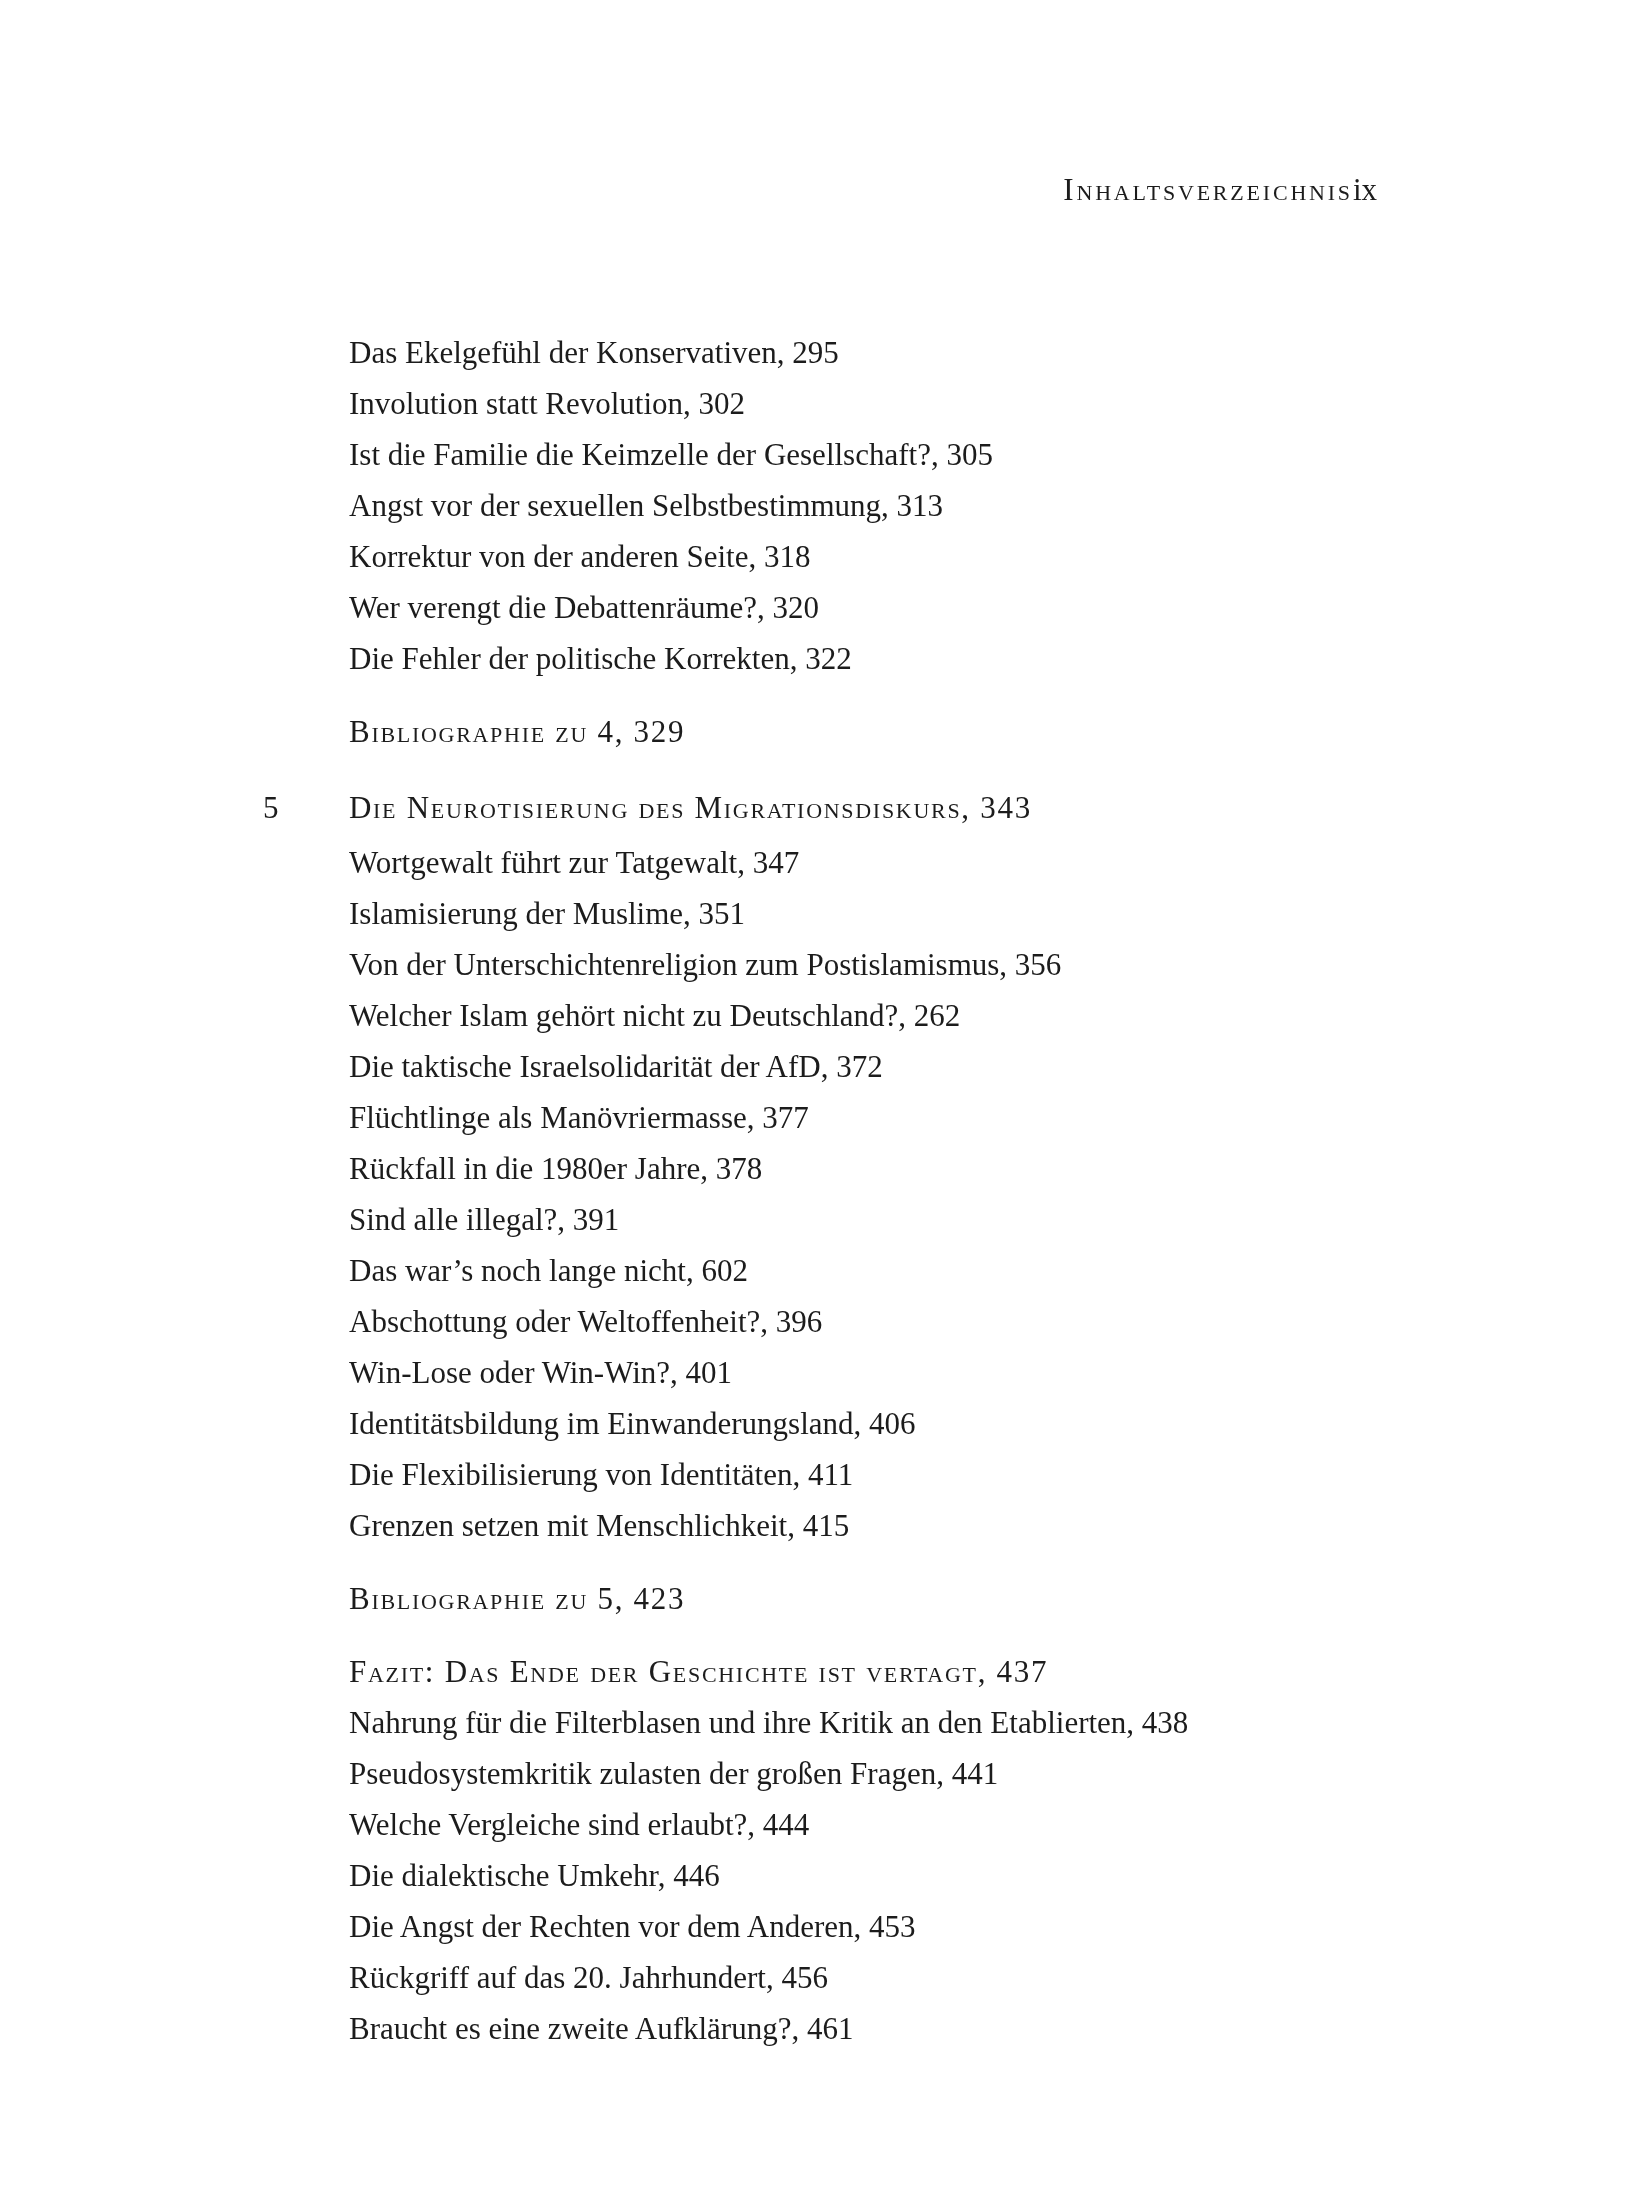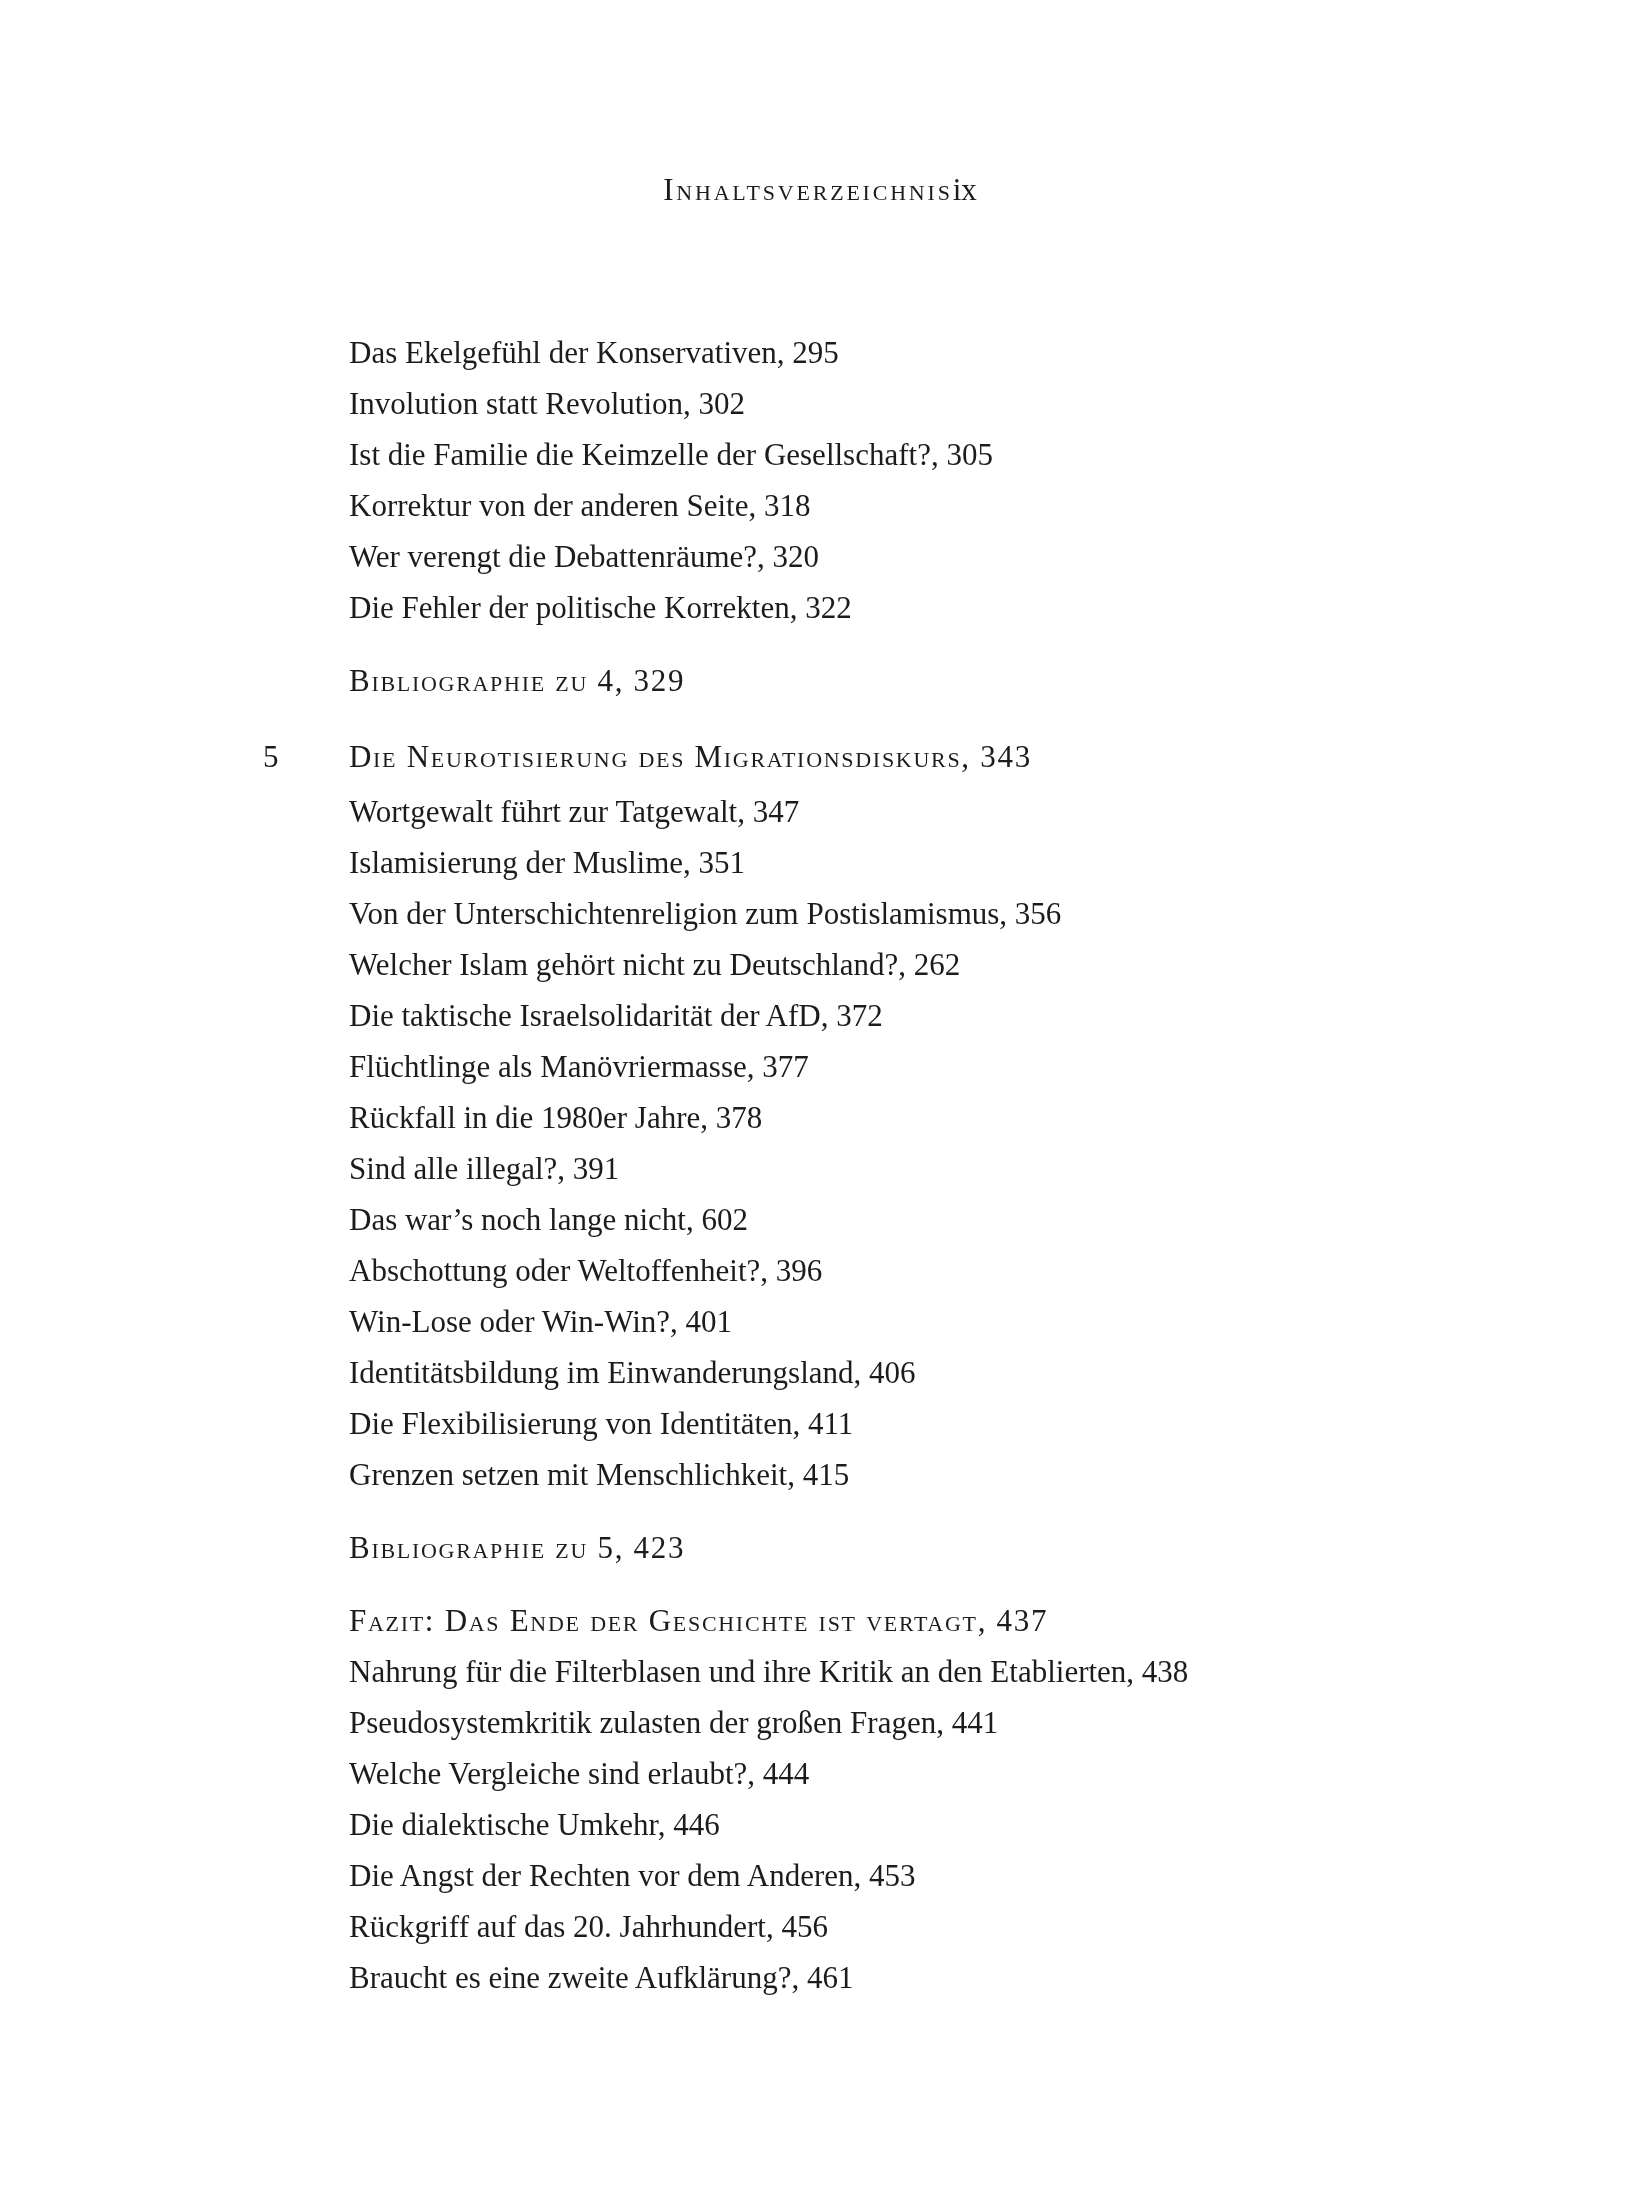--- a/index.html
+++ b/index.html
@@ -16,21 +16,21 @@
     overflow: hidden;
   }
   .page {
     position: absolute;
     left: 263px;
     top: 170px;
     width: 1114px;
   }
   .header {
     display: flex;
-    justify-content: center;
+    justify-content: flex-end;
     align-items: baseline;
     font-size: 31px;
     line-height: 40px;
   }
   .header-title {
     font-variant: small-caps;
     letter-spacing: 0.09em;
   }
   .header-pagenum {
     font-variant: normal;
@@ -75,20 +75,21 @@
 
 <div class="page">
   <div class="header">
     <span class="header-title">Inhaltsverzeichnis</span>
     <span class="header-pagenum">ix</span>
   </div>
   <div class="toc" id="toc">
       <div class="row entry"><span class="txt">Das Ekelgefühl der Konservativen, 295</span></div>
       <div class="row entry"><span class="txt">Involution statt Revolution, 302</span></div>
       <div class="row entry"><span class="txt">Ist die Familie die Keimzelle der Gesellschaft?, 305</span></div>
+      <div class="row entry"><span class="txt">Angst vor der sexuellen Selbstbestimmung, 313</span></div>
       <div class="row entry"><span class="txt">Korrektur von der anderen Seite, 318</span></div>
       <div class="row entry"><span class="txt">Wer verengt die Debattenräume?, 320</span></div>
       <div class="row entry"><span class="txt">Die Fehler der politische Korrekten, 322</span></div>
       <div class="row subheading"><span class="txt">Bibliographie zu 4, 329</span></div>
       <div class="row chapter"><span class="chapnum">5</span><span class="txt">Die Neurotisierung des Migrationsdiskurs, 343</span></div>
       <div class="row entry"><span class="txt">Wortgewalt führt zur Tatgewalt, 347</span></div>
       <div class="row entry"><span class="txt">Islamisierung der Muslime, 351</span></div>
       <div class="row entry"><span class="txt">Von der Unterschichtenreligion zum Postislamismus, 356</span></div>
       <div class="row entry"><span class="txt">Welcher Islam gehört nicht zu Deutschland?, 262</span></div>
       <div class="row entry"><span class="txt">Die taktische Israelsolidarität der AfD, 372</span></div>

